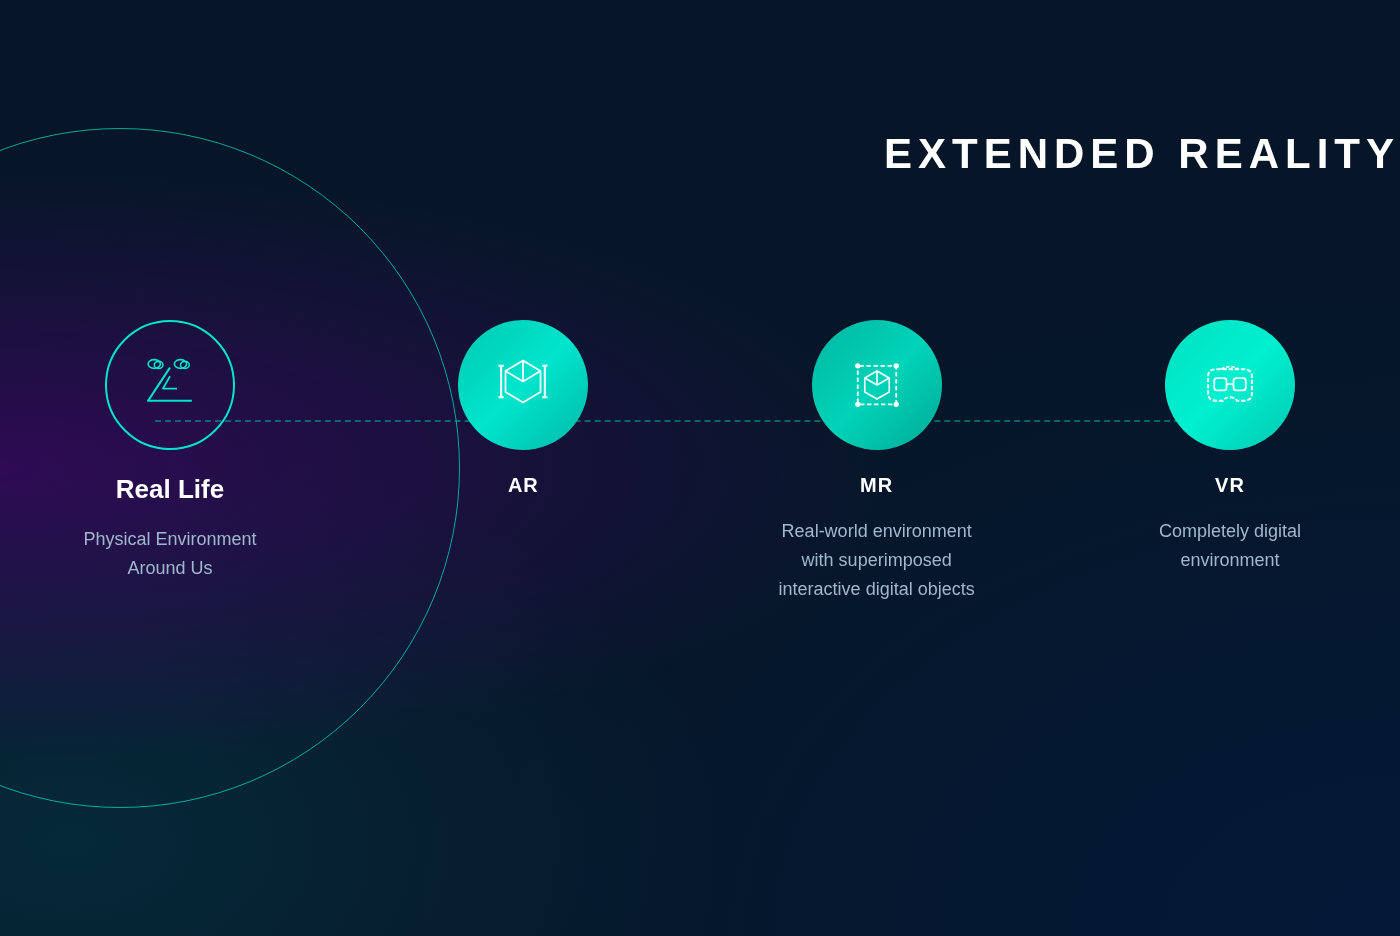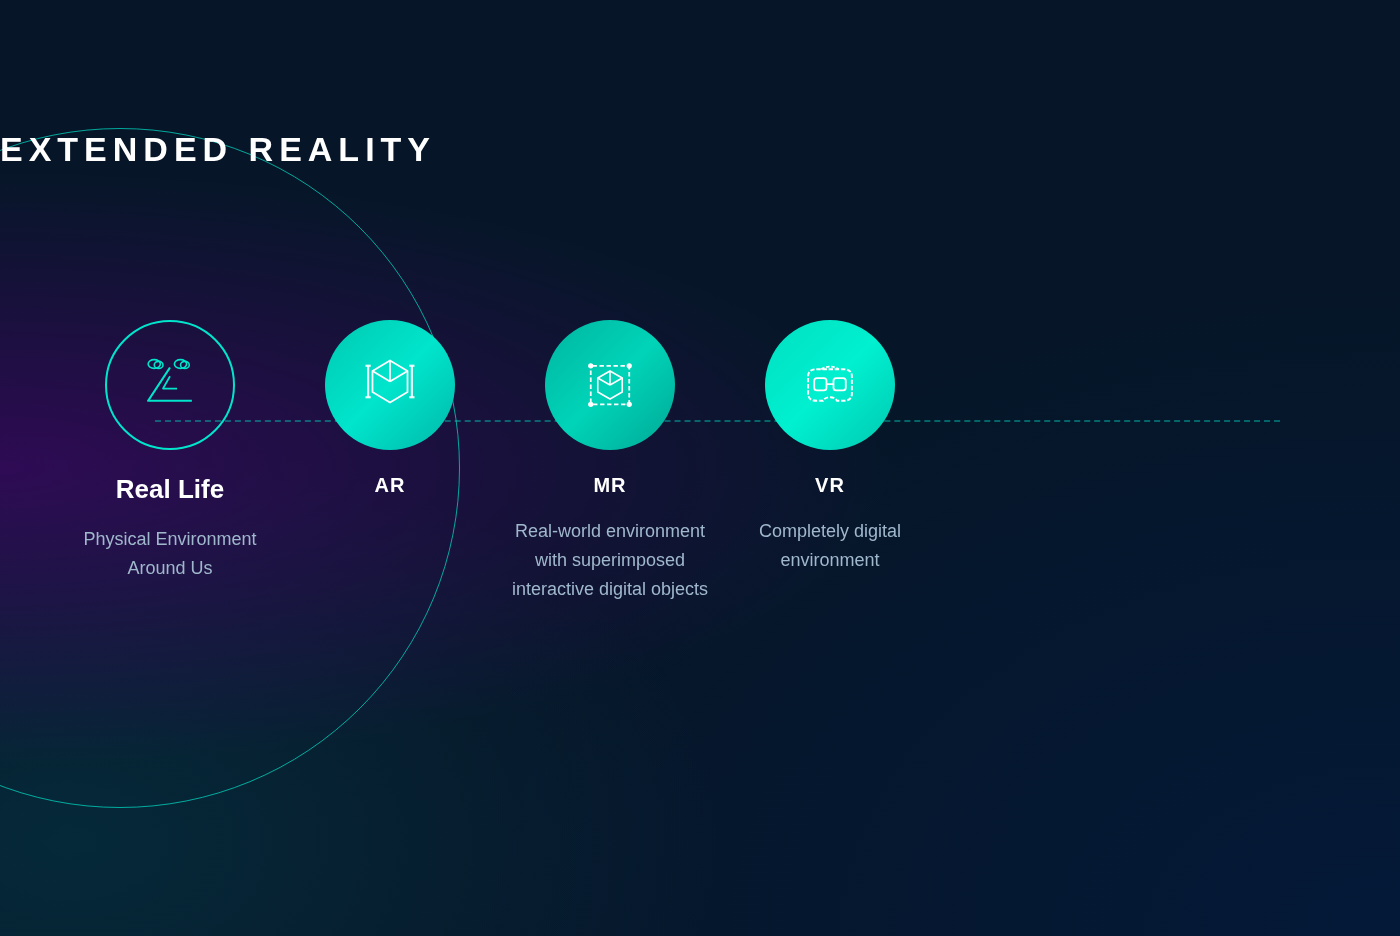--- a/index.html
+++ b/index.html
@@ -34,23 +34,23 @@
       top: 50%;
       left: -220px;
       transform: translateY(-50%);
       opacity: 0.7;
     }
 
     .page-title {
       position: absolute;
       top: 130px;
       left: 0; right: 0;
-      text-align: left;
+      text-align: right;
       color: #ffffff;
-      font-size: 34px;
+      font-size: 42px;
       font-weight: 800;
       letter-spacing: 6px;
       text-transform: uppercase;
     }
 
     
     .connector-line {
       position: absolute;
       top: 420px;
       left: 155px;
@@ -60,21 +60,21 @@
     }
 
     
     .items-row {
       position: absolute;
       top: 320px;
       left: 60px;
       right: 60px;
       display: flex;
       align-items: flex-start;
-      justify-content: flex-start;
+      justify-content: space-between;
     }
 
     .xr-item {
       display: flex;
       flex-direction: column;
       align-items: center;
       width: 220px;
     }
 
     

